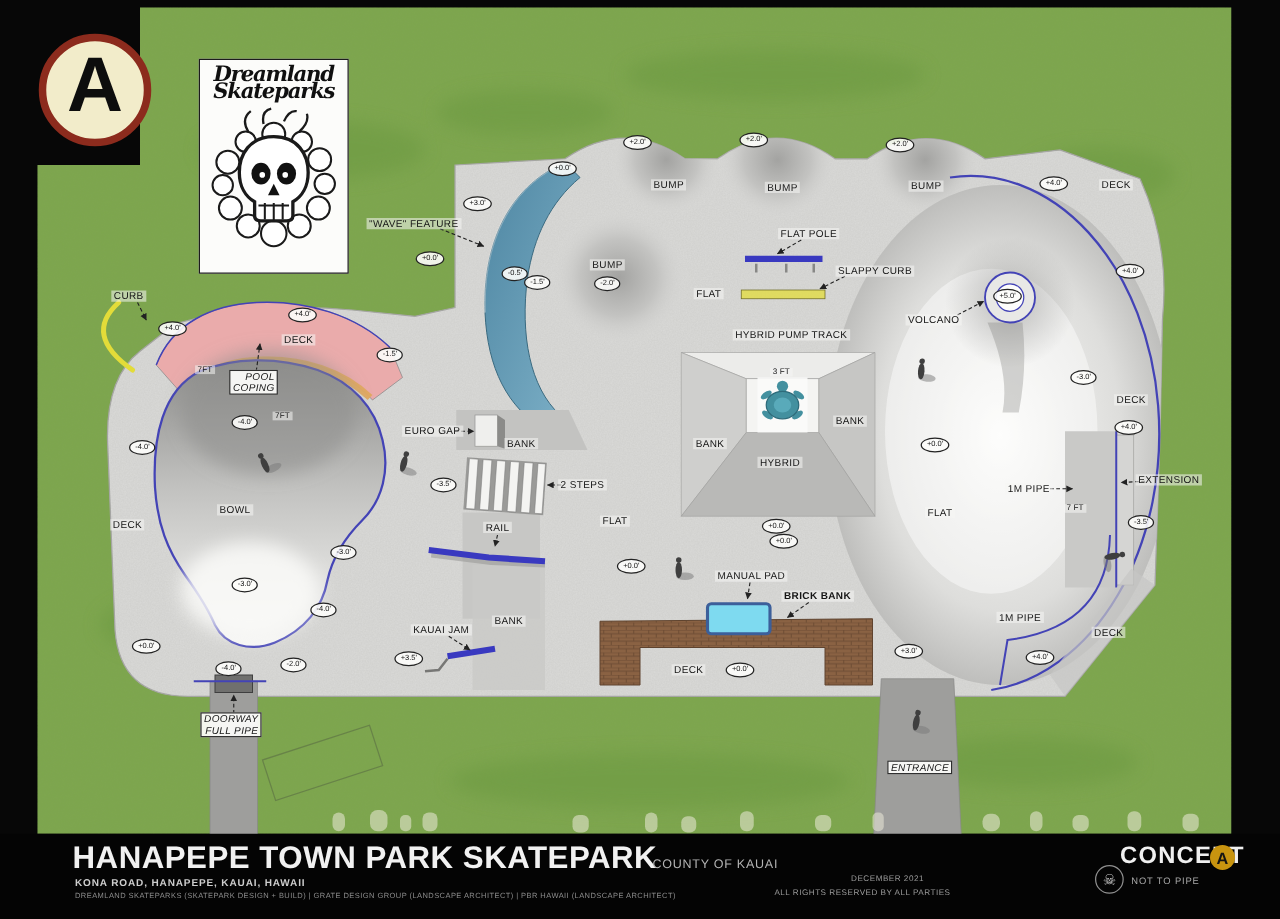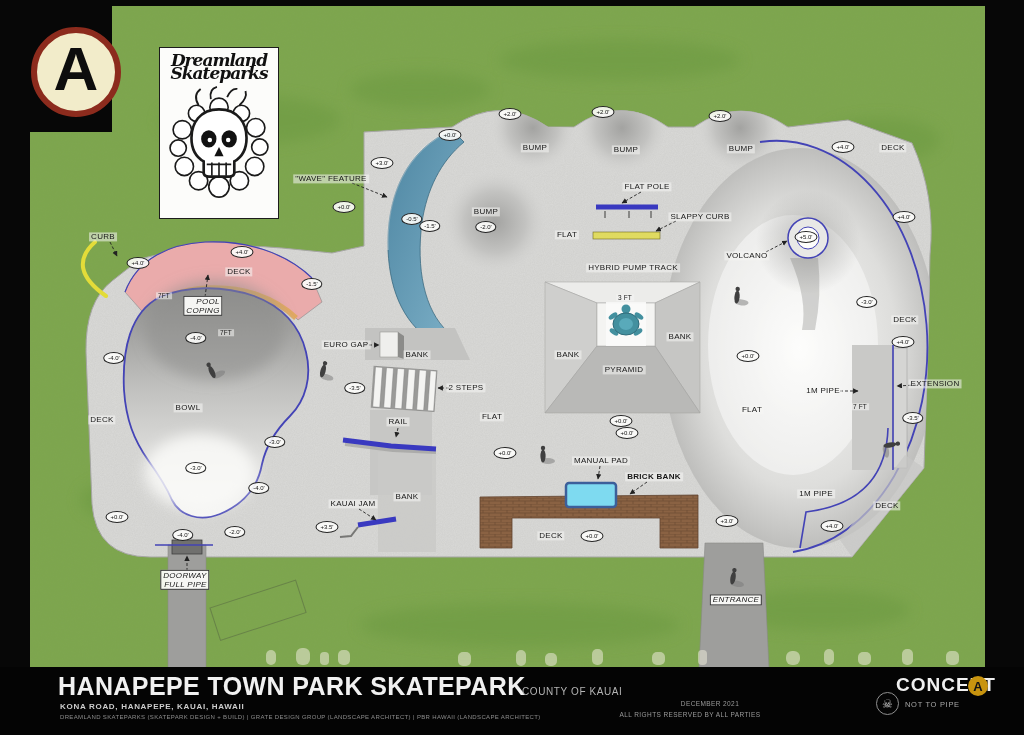--- a/index.html
+++ b/index.html
@@ -319,26 +319,26 @@
       <div class="plan-label" style="left: 601px; top: 461px;">MANUAL PAD</div>
       <div class="plan-label" style="left: 654px; top: 477px; font-weight: bold;">BRICK BANK</div>
       <div class="plan-label" style="left: 551px; top: 536px;">DECK</div>
       <div class="plan-label" style="left: 752px; top: 410px;">FLAT</div>
       <div class="plan-label" style="left: 823px; top: 391px;">1M PIPE</div>
       <div class="plan-label" style="left: 935px; top: 384px;">EXTENSION</div>
       <div class="plan-label sm" style="left: 860px; top: 407px;">7 FT</div>
       <div class="plan-label sm" style="left: 625px; top: 298px;">3 FT</div>
       <div class="plan-label" style="left: 568px; top: 355px;">BANK</div>
       <div class="plan-label" style="left: 680px; top: 337px;">BANK</div>
-      <div class="plan-label" style="left: 624px; top: 370px;">PYRAMID</div>
+      <div class="plan-label" style="left: 624px; top: 370px;">HYBRID</div>
       <div class="plan-label" style="left: 816px; top: 494px;">1M PIPE</div>
       <div class="plan-label" style="left: 887px; top: 506px;">DECK</div>
       <div class="plan-label boxed" style="left: 185px; top: 580px;">DOORWAY
 FULL PIPE</div>
-      <div class="plan-label boxed" style="left: 736px; top: 600px;">ENTRANCE</div>
+      <div class="plan-label boxed" style="left: 736px; top: 614px;">ENTRANCE</div>
       <div class="elev" style="left: 510px; top: 114px;">+2.0'</div>
       <div class="elev" style="left: 603px; top: 112px;">+2.0'</div>
       <div class="elev" style="left: 720px; top: 116px;">+2.0'</div>
       <div class="elev" style="left: 450px; top: 135px;">+0.0'</div>
       <div class="elev" style="left: 382px; top: 163px;">+3.0'</div>
       <div class="elev" style="left: 344px; top: 207px;">+0.0'</div>
       <div class="elev" style="left: 412px; top: 219px;">-0.5'</div>
       <div class="elev" style="left: 430px; top: 226px;">-1.5'</div>
       <div class="elev" style="left: 486px; top: 227px;">-2.0'</div>
       <div class="elev" style="left: 843px; top: 147px;">+4.0'</div>

